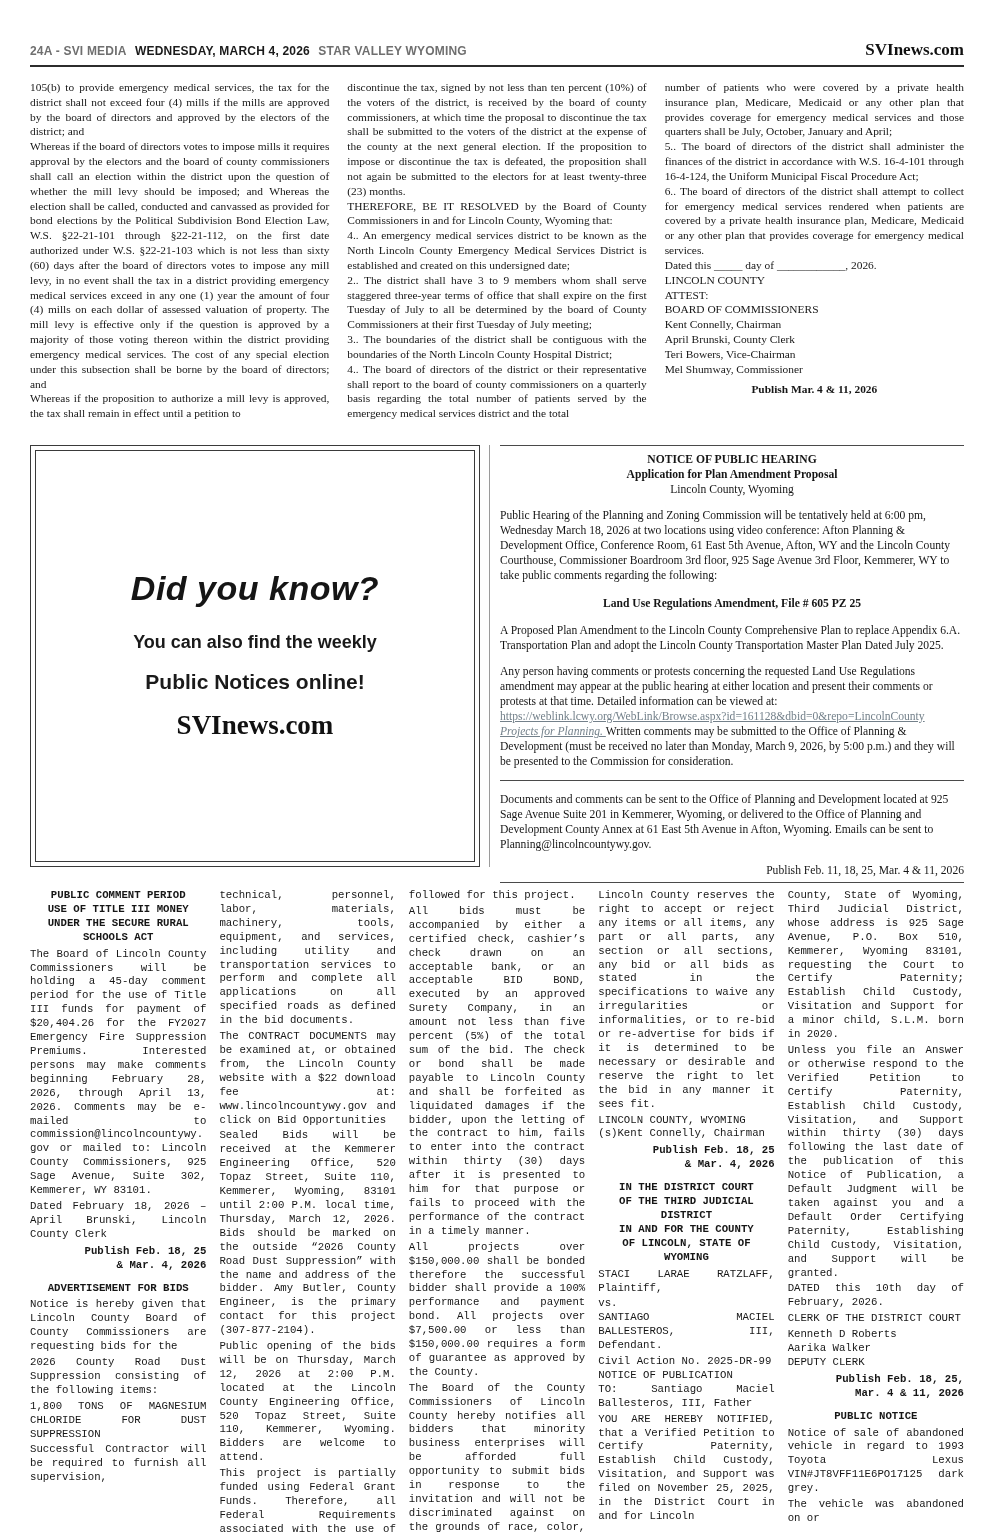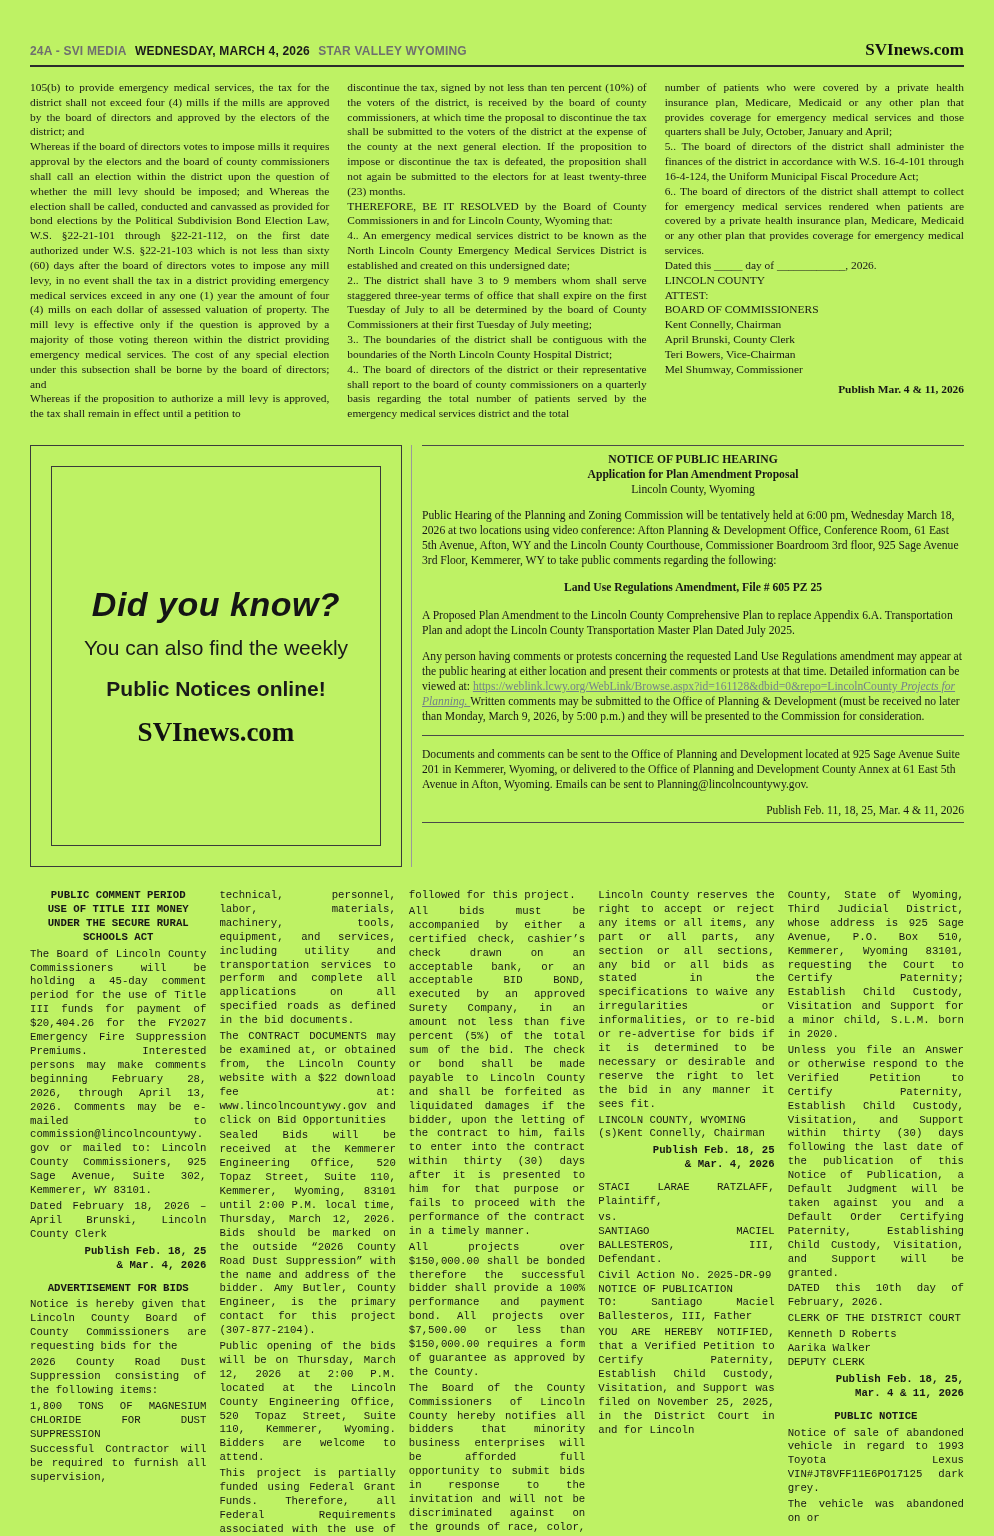--- a/index.html
+++ b/index.html
@@ -1,48 +1,48 @@
 <!DOCTYPE html>
 <html><head>
 <meta charset="utf-8">
 <style>
   * { margin:0; padding:0; box-sizing:border-box; }
   html,body { background:#e9e9e7; }
   body { width:994px; height:1536px; margin:0 auto; position:relative; overflow:hidden;
          font-family:"Liberation Serif", serif; color:#161616; }
-  .page { width:994px; height:1536px; background:#bef264; padding:0 30px; }
+  .page { width:994px; height:1536px; background:#ffffff; padding:0 30px; }
 
   
   .masthead { display:flex; justify-content:space-between; align-items:baseline;
               padding-top:40px; font-family:"Liberation Sans", sans-serif; font-size:12px; }
   .mast-left span { margin-right:5px; }
   .mast-gray { color:#6f6f6f; font-weight:bold; letter-spacing:.2px; }
   .mast-bold { color:#1b1b1b; font-weight:bold; letter-spacing:.2px; }
   .mast-site { font-family:"Liberation Serif", serif; font-weight:bold; font-size:17px; color:#111; }
   .rule { height:2px; background:#2c2c2c; margin-top:5px; }
 
   
   .blk { margin:0; }
   .blk-para { text-align:justify; overflow-wrap:anywhere; }
   .blk-line { text-align:left; }
   .blk-heading { text-align:center; font-weight:bold; white-space:pre-line; }
   .blk-publish { text-align:right; font-weight:bold; white-space:pre-line; }
 
   
   .top-cols { display:flex; gap:18px; margin-top:13px; }
   .tcol { flex:1 1 0; font-size:11.4px; line-height:1.3; }
-  .top-cols .blk-publish { margin-top:5px; }
+  .top-cols .blk-publish { margin-top:5px;text-align:center; }
 
   
   .middle { display:flex; margin-top:24px; height:422px; }
-  .promo-box { width:372px; border:1px solid #3a3a3a; padding:20px; flex:none; }
+  .promo-box { width:450px; border:1px solid #3a3a3a; padding:4px; flex:none; }
   .promo-inner { border:1px solid #3a3a3a; height:100%; display:flex; flex-direction:column;
                  align-items:center; padding-top:118px; font-family:"Liberation Sans", sans-serif; }
   .promo-title { font-size:34px; font-weight:bold; font-style:italic; color:#151515; letter-spacing:.5px; }
-  .promo-line { font-size:21px; font-weight:normal; margin-top:12px; color:#1a1a1a; }
+  .promo-line { font-size:18px; font-weight:bold; margin-top:24px; color:#1a1a1a; }
   .promo-line2 { font-size:21px; font-weight:bold; margin-top:17px; color:#1a1a1a; }
   .promo-site { font-family:"Liberation Serif", serif; font-size:27px; font-weight:bold; margin-top:16px; color:#111; }
   .vdivider { width:1px; background:#9a9a9a; margin:0 10px 0 9px; flex:none; }
 
   .hearing { flex:1 1 0; font-size:11.6px; line-height:1.3; }
   .hrule { border-top:1px solid #4a4a4a; }
   .h-center { text-align:center; }
   .h-bold { font-weight:bold; }
   .h-title { margin-top:6px; }
   .h-para { margin:11px 0; text-align:left; }
@@ -169,20 +169,26 @@
         <p class="blk blk-para">All bids must be accompanied by either a certified check, cashier’s check drawn on an acceptable bank, or an acceptable BID BOND, executed by an approved Surety Company, in an amount not less than five percent (5%) of the total sum of the bid.  The check or bond shall be made payable to Lincoln County and shall be forfeited as liquidated damages if the bidder, upon the letting of the contract to him, fails to enter into the contract within thirty (30) days after it is presented to him for that purpose or fails to proceed with the performance of the contract in a timely manner.</p>
         <p class="blk blk-para">All projects over $150,000.00 shall be bonded therefore the successful bidder shall provide a 100% performance and payment bond.  All projects over $7,500.00 or less than $150,000.00 requires a form of guarantee as approved by the County.</p>
         <p class="blk blk-para">The Board of the County Commissioners of Lincoln County hereby notifies all bidders that minority business enterprises will be afforded full opportunity to submit bids in response to the invitation and will not be discriminated against on the grounds of race, color, sex, creed, or national origin.</p>
       </div>
     <div class="bcol">
         <p class="blk blk-para">Lincoln County reserves the right to accept or reject any items or all items, any part or all parts, any section or all sections, any bid or all bids as stated in the specifications to waive any irregularities or informalities, or to re-bid or re-advertise for bids if it is determined to be necessary or desirable and reserve the right to let the bid in any manner it sees fit.</p>
         <p class="blk blk-line">LINCOLN COUNTY, WYOMING</p>
         <p class="blk blk-line">(s)Kent Connelly, Chairman</p>
         <p class="blk blk-publish">Publish Feb. 18, 25
 &amp; Mar. 4, 2026</p>
+        <p class="blk blk-heading">IN THE DISTRICT COURT
+OF THE THIRD JUDICIAL
+DISTRICT
+IN AND FOR THE COUNTY
+OF LINCOLN, STATE OF
+WYOMING</p>
         <p class="blk blk-para">STACI LARAE RATZLAFF, Plaintiff,</p>
         <p class="blk blk-line">vs.</p>
         <p class="blk blk-para">SANTIAGO MACIEL BALLESTEROS, III, Defendant.</p>
         <p class="blk blk-line">Civil Action No. 2025-DR-99</p>
         <p class="blk blk-line">NOTICE OF PUBLICATION</p>
         <p class="blk blk-para">TO: Santiago Maciel Ballesteros, III, Father</p>
         <p class="blk blk-para">YOU ARE HEREBY NOTIFIED, that a Verified Petition to Certify Paternity, Establish Child Custody, Visitation, and Support was filed on November 25, 2025, in the District Court in and for Lincoln</p>
       </div>
     <div class="bcol">
         <p class="blk blk-para">County, State of Wyoming, Third Judicial District, whose address is 925 Sage Avenue, P.O. Box 510, Kemmerer, Wyoming 83101, requesting the Court to Certify Paternity; Establish Child Custody, Visitation and Support for a minor child, S.L.M. born in 2020.</p>

